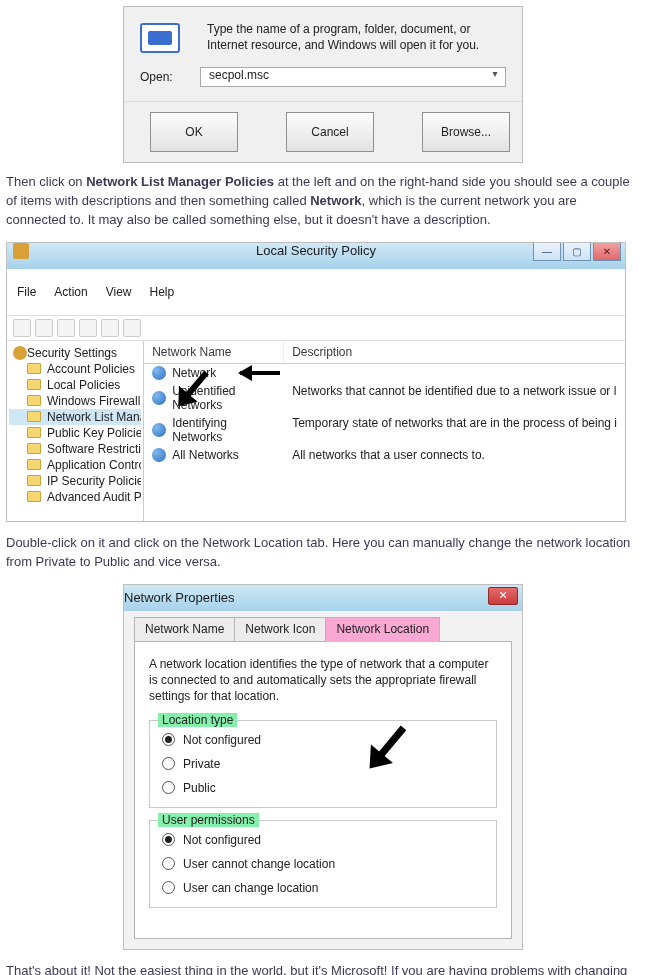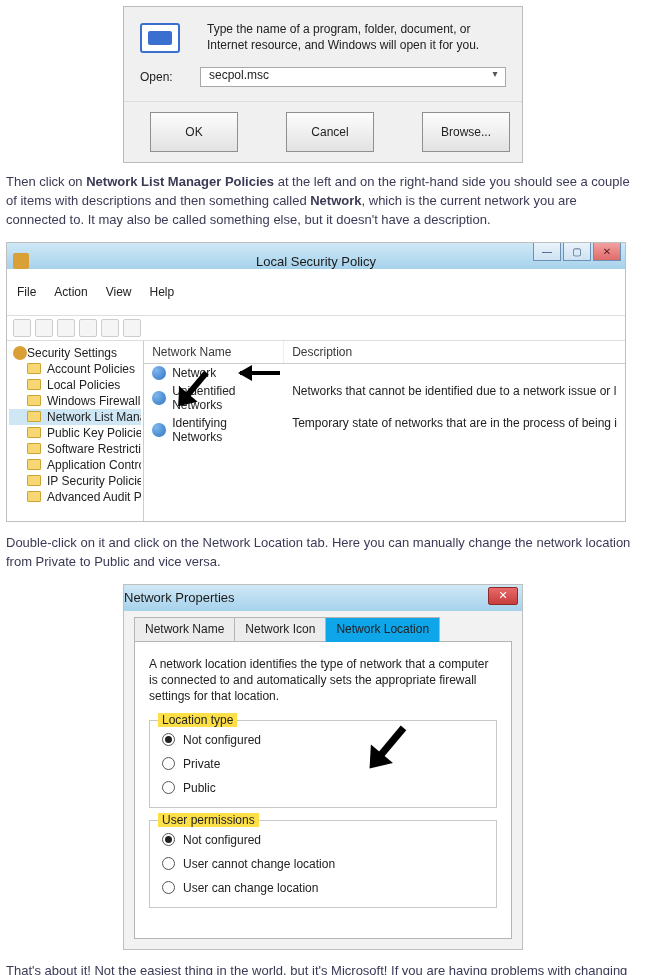--- a/index.html
+++ b/index.html
@@ -61,21 +61,21 @@
 
   
   .lsp-wrap { margin: 12px 0; }
   .lsp-window {
     width: 620px; border: 1px solid #bfbfbf; background: #fff;
     font-family: "Segoe UI", Tahoma, sans-serif; font-size: 12px; color: #222;
     position: relative;
   }
   .lsp-title {
     background: linear-gradient(#cfe8f6,#a6d2ec);
-    height: 26px; display: flex; align-items: flex-end; justify-content: center;
+    height: 26px; display: flex; align-items: flex-start; justify-content: center;
     position: relative; font-size: 13px; color: #1a1a1a;
   }
   .lsp-title .ticon {
     position: absolute; left: 6px; width: 16px; height: 16px;
     background: #d9a038; border-radius: 2px;
   }
   .winctrls {
     position: absolute; right: 4px; top: 0; display: flex;
   }
   .winctrls span {
@@ -176,32 +176,32 @@
     font-size: 11px; border-radius: 2px;
   }
   .np-tabbar {
     display: flex; padding: 6px 10px 0 10px; gap: 0;
   }
   .np-tab {
     border: 1px solid #b5b5b5; border-bottom: none;
     padding: 4px 10px; font-size: 12px; background: #ececec; margin-right: -1px;
     cursor: pointer;
   }
-  .np-tab.active { background: #0ea5e9; position: relative; z-index: 2; padding-bottom: 6px; }
+  .np-tab.active { background: #f9a8d4; position: relative; z-index: 2; padding-bottom: 6px; }
   .np-panel {
     margin: -1px 10px 10px 10px; border: 1px solid #b5b5b5; background: #fff;
     padding: 14px 14px 18px 14px; position: relative;
   }
   .np-desc { margin-bottom: 16px; line-height: 1.35; }
   .np-fieldset {
     border: 1px solid #c8c8c8; margin-bottom: 12px; padding: 6px 12px 12px 12px;
   }
   .np-legend {
     font-size: 12px; padding: 0 4px; position: relative; top: -14px; left: -4px;
-    background: #fde047; display: inline-block;
+    background: #86efac; display: inline-block;
   }
   .np-legend + .radio-list { margin-top: -8px; }
   .radio-list { display: flex; flex-direction: column; gap: 10px; }
   .radio-row { display: flex; gap: 8px; cursor: pointer; }
   .radio {
     width: 13px; height: 13px; border: 1px solid #555; border-radius: 50%;
     display: inline-flex; align-items: center; justify-content: center; flex-shrink: 0;
   }
   .radio.on::after {
     content: ""; width: 7px; height: 7px; background: #222; border-radius: 50%;
@@ -325,20 +325,27 @@
                 </div>
                 <div class="c2">Networks that cannot be identified due to a network issue or l</div>
               </div>
               <div class="lsp-row">
                 <div class="c1">
                   <span class="net-icon"></span>
                   <span>Identifying Networks</span>
                 </div>
                 <div class="c2">Temporary state of networks that are in the process of being i</div>
               </div>
+              <div class="lsp-row">
+                <div class="c1">
+                  <span class="net-icon"></span>
+                  <span>All Networks</span>
+                </div>
+                <div class="c2">All networks that a user connects to.</div>
+              </div>
             </div>
           <span class="arrow-cursor" style="left:86px; top:20px;"></span>
         </div>
         <span class="arrow-down" style="left:164px; top:26px;"></span>
       </div>
     </div>
   </div>
 
   <p>Double-click on it and click on the Network Location tab. Here you can manually change the network location from Private to Public and vice versa.</p>
 

